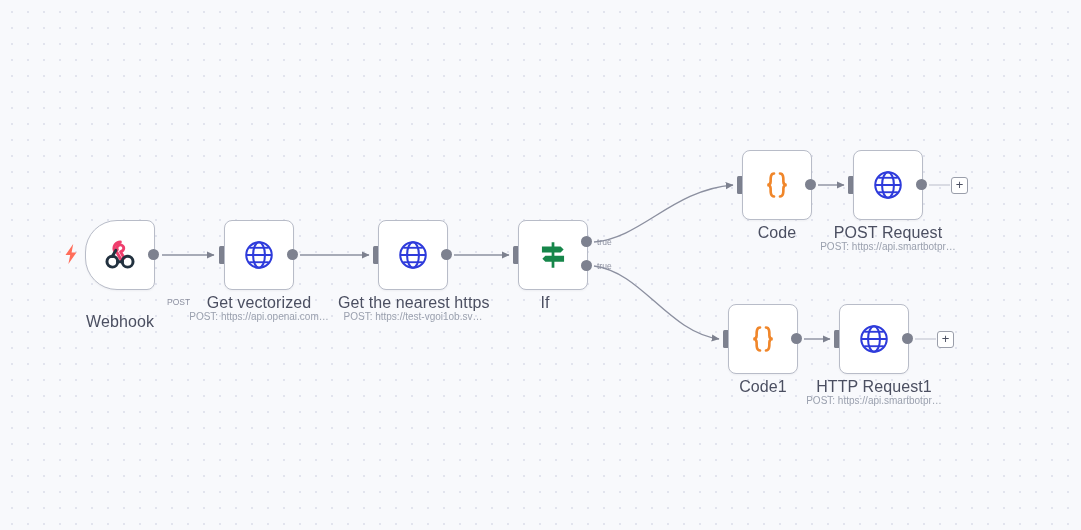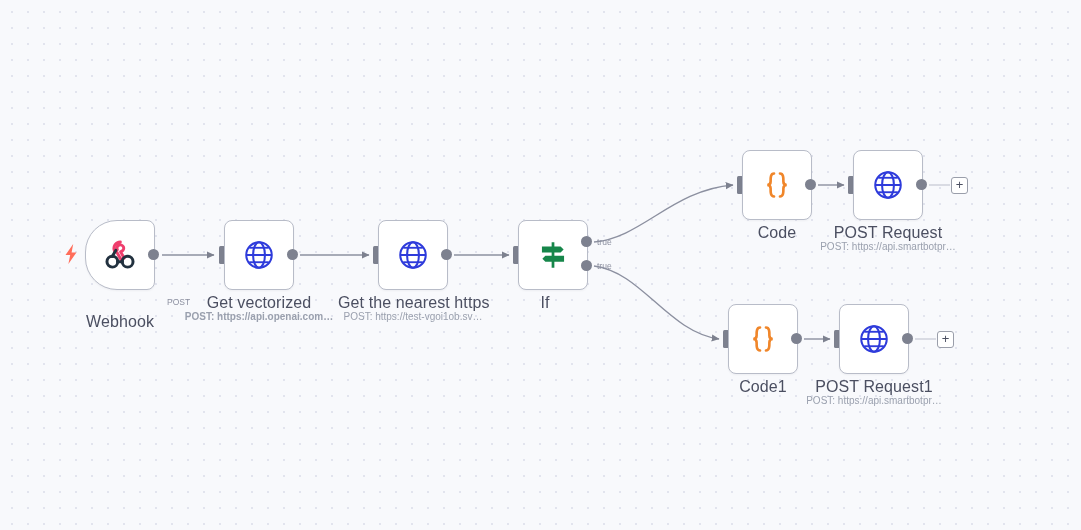--- a/index.html
+++ b/index.html
@@ -181,21 +181,21 @@
     <svg class="node-icon" viewBox="0 0 40 40" xmlns="http://www.w3.org/2000/svg">
       <circle cx="20" cy="20" r="15" fill="none" stroke="#2e3bdb" stroke-width="2.4"></circle>
       <ellipse cx="20" cy="20" rx="7" ry="15" fill="none" stroke="#2e3bdb" stroke-width="2.4"></ellipse>
       <line x1="5" y1="20" x2="35" y2="20" stroke="#2e3bdb" stroke-width="2.4"></line>
       <path d="M8.5,11.5 h23" fill="none" stroke="#2e3bdb" stroke-width="2.2"></path>
       <path d="M8.5,28.5 h23" fill="none" stroke="#2e3bdb" stroke-width="2.2"></path>
     </svg>
   </div>
   <div class="port-out" style="left:287px; top:249px;"></div>
   <div class="node-label" style="left:184px; top:295px; width:150px;">Get vectorized</div>
-  <div class="node-sub" style="left:184px; top:310px; width:150px;font-weight:bold;">POST: https://api.openai.com…</div>
+  <div class="node-sub" style="left:184px; top:310px; width:150px;">POST: https://api.openai.com…</div>
 
   <div class="port-in" style="left:373px; top:246px;"></div>
   <div class="node" style="left:378px; top:220px;">
     <svg class="node-icon" viewBox="0 0 40 40" xmlns="http://www.w3.org/2000/svg">
       <circle cx="20" cy="20" r="15" fill="none" stroke="#2e3bdb" stroke-width="2.4"></circle>
       <ellipse cx="20" cy="20" rx="7" ry="15" fill="none" stroke="#2e3bdb" stroke-width="2.4"></ellipse>
       <line x1="5" y1="20" x2="35" y2="20" stroke="#2e3bdb" stroke-width="2.4"></line>
       <path d="M8.5,11.5 h23" fill="none" stroke="#2e3bdb" stroke-width="2.2"></path>
       <path d="M8.5,28.5 h23" fill="none" stroke="#2e3bdb" stroke-width="2.2"></path>
     </svg>
@@ -257,17 +257,17 @@
   <div class="node" style="left:839px; top:304px;">
     <svg class="node-icon" viewBox="0 0 40 40" xmlns="http://www.w3.org/2000/svg">
       <circle cx="20" cy="20" r="15" fill="none" stroke="#2e3bdb" stroke-width="2.4"></circle>
       <ellipse cx="20" cy="20" rx="7" ry="15" fill="none" stroke="#2e3bdb" stroke-width="2.4"></ellipse>
       <line x1="5" y1="20" x2="35" y2="20" stroke="#2e3bdb" stroke-width="2.4"></line>
       <path d="M8.5,11.5 h23" fill="none" stroke="#2e3bdb" stroke-width="2.2"></path>
       <path d="M8.5,28.5 h23" fill="none" stroke="#2e3bdb" stroke-width="2.2"></path>
     </svg>
   </div>
   <div class="port-out" style="left:902px; top:333px;"></div>
-  <div class="node-label" style="left:799px; top:379px; width:150px;">POST Request1</div>
+  <div class="node-label" style="left:799px; top:379px; width:150px;">HTTP Request1</div>
   <div class="node-sub" style="left:799px; top:394px; width:150px;">POST: https://api.smartbotpr…</div>
   <div class="plus-btn" style="left:937px; top:331px;">+</div>
 
 </div>
 
 </body></html>

